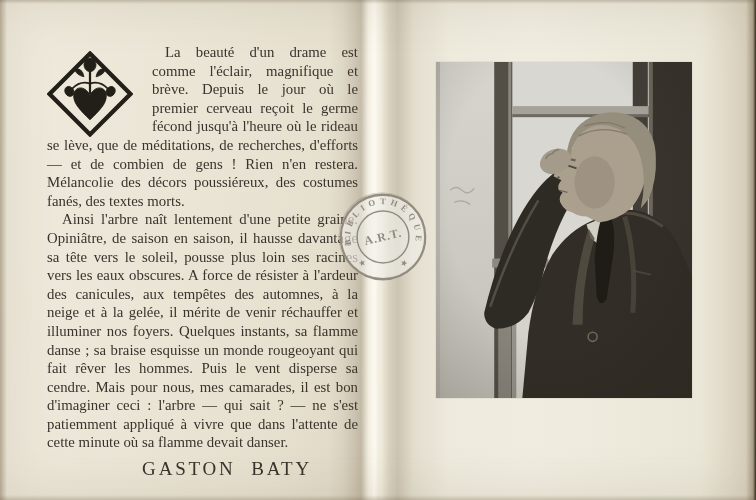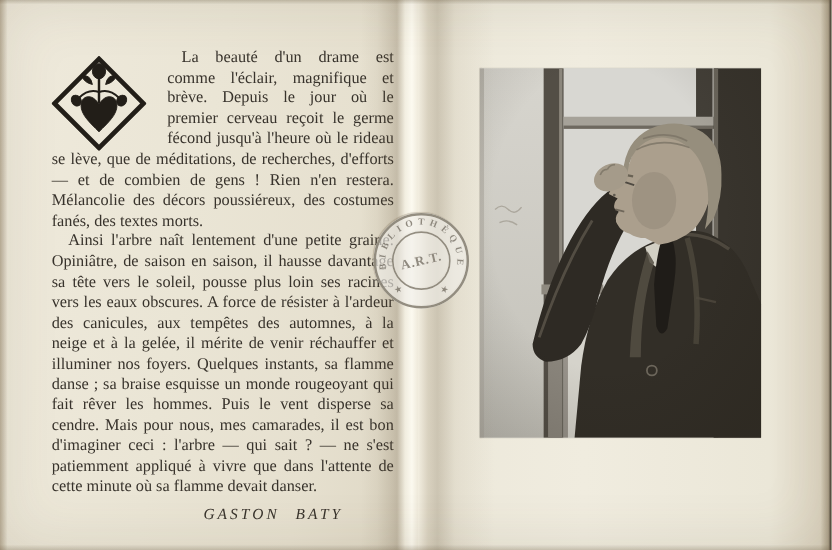--- a/index.html
+++ b/index.html
@@ -12,21 +12,21 @@
   
   .textblock{position:absolute;left:47px;top:43px;width:311px;
     font-size:14.8px;line-height:18.6px;text-align:justify;color:#38332c;
     hyphens:auto;-webkit-hyphens:auto;}
   .para{margin:0;}
   .para-first{text-indent:13px;}
   .para-indent{text-indent:15px;}
   .ornament-float{float:left;width:99px;height:90px;margin:0 6px 0 0;position:relative;text-indent:0;}
   .ornament-float svg{position:absolute;left:0;top:8px;width:86px;height:86px;}
   .signature{margin-top:8px;text-align:right;padding-right:46px;
-    font-size:14px;letter-spacing:2.8px;word-spacing:8px;color:#38332c;font-style:italic;}
+    font-size:19px;letter-spacing:2.8px;word-spacing:8px;color:#38332c;}
   
   .photo{position:absolute;left:436px;top:62px;width:256px;height:336px;box-shadow:0 0 1px rgba(70,60,40,.35);}
   .photo svg{display:block;width:256px;height:336px;}
   
   .stamp{position:absolute;left:335px;top:189px;width:96px;height:96px;opacity:.95;
     filter:drop-shadow(0.8px 0.9px 0px rgba(255,255,252,0.95)) drop-shadow(-0.5px -0.5px 0.6px rgba(110,95,70,0.25));}
   .stamp svg{width:96px;height:96px;}
   .stamp text{fill:#8b857a;font-family:"Liberation Serif","DejaVu Serif",serif;}
   .stamp .arc-text{font-size:9px;font-weight:bold;letter-spacing:4.4px;}
   .stamp .center-text{font-size:12.5px;font-weight:bold;letter-spacing:.8px;}

